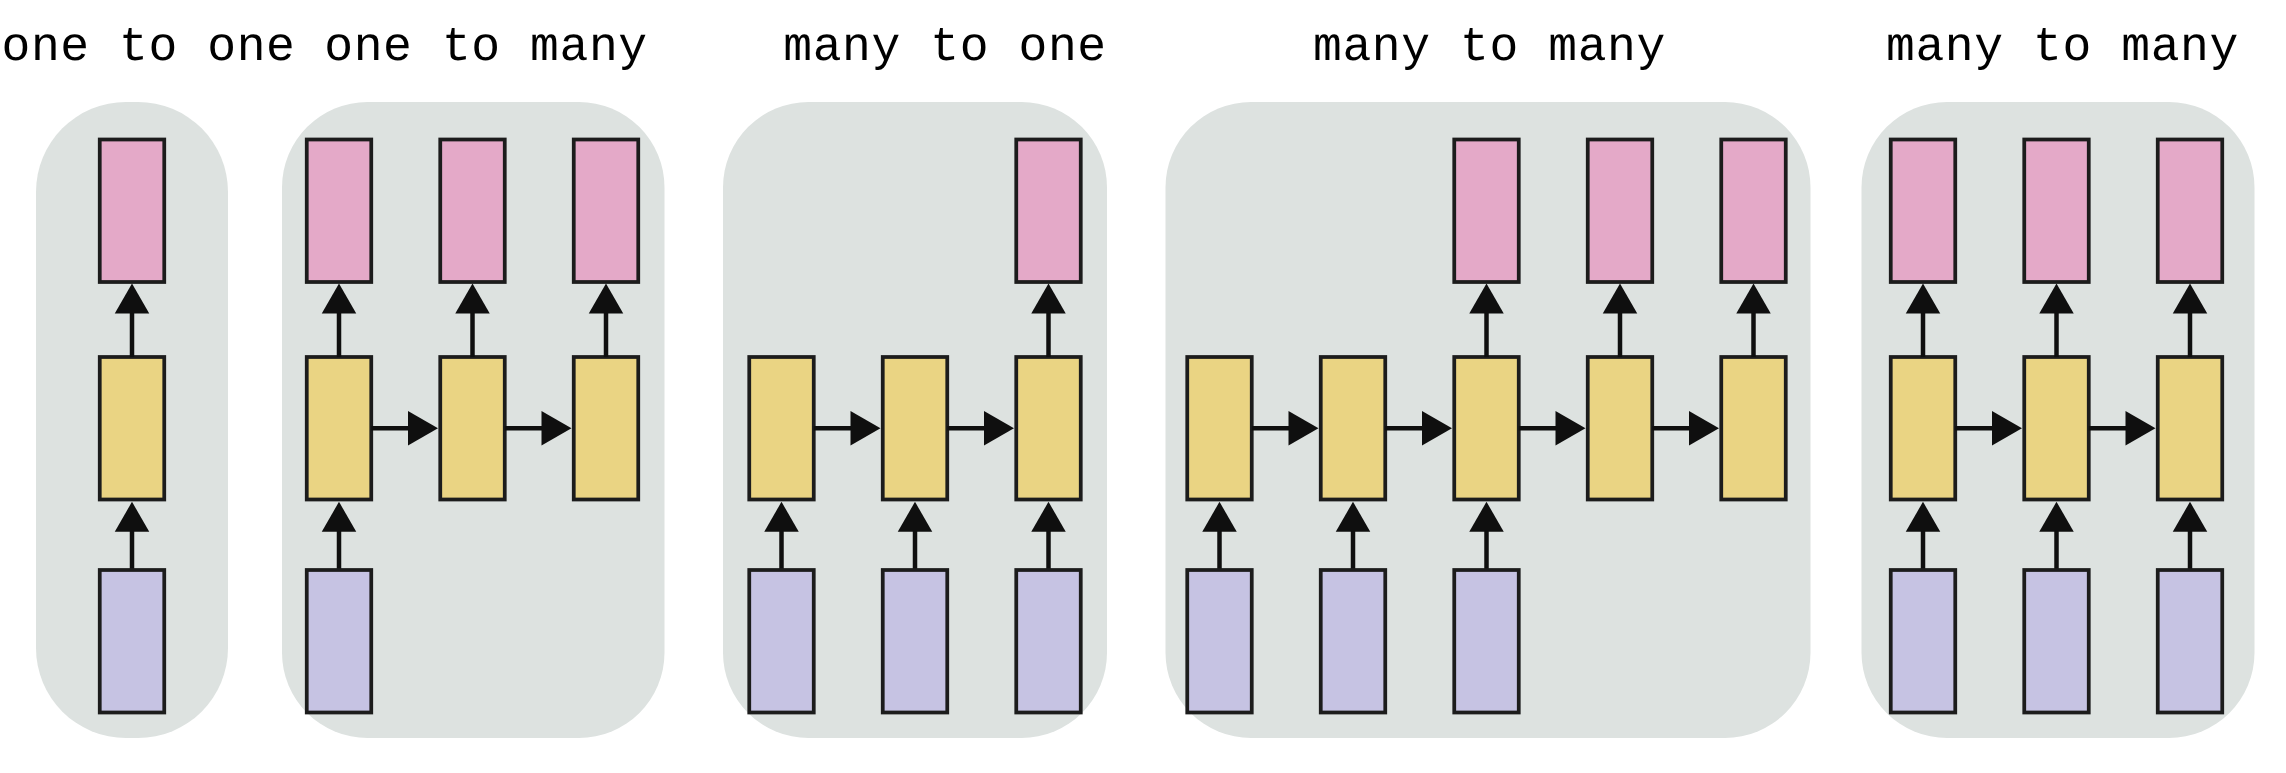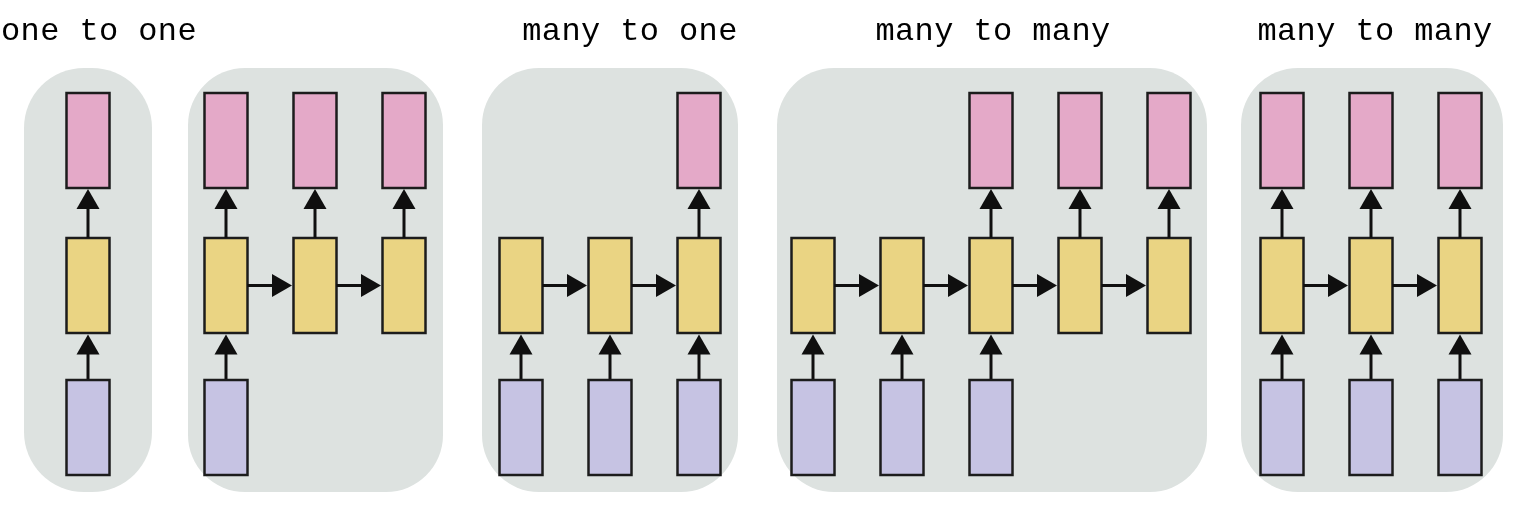--- a/index.html
+++ b/index.html
@@ -37,20 +37,21 @@
     position: absolute;
     left: 0;
     top: 0;
   }
 </style>
 </head>
 <body>
 
 <div class="figure-canvas">
   <div class="panel-title t1">one to one</div>
+  <div class="panel-title t2">one to many</div>
   <div class="panel-title t3">many to one</div>
   <div class="panel-title t4">many to many</div>
   <div class="panel-title t5">many to many</div>
 
   <svg class="diagram" width="1524" height="515" viewBox="0 0 1524 515" xmlns="http://www.w3.org/2000/svg">
       <g>
         <rect x="24" y="68" width="128" height="424" rx="60" ry="60" fill="#dde2e0"></rect>
         <g>
           <line x1="88" y1="380" x2="88" y2="352.5" stroke="#0f0f0f" stroke-width="3"></line>
           <polygon points="88,334.5 76.5,354.5 99.5,354.5" fill="#0f0f0f"></polygon>

